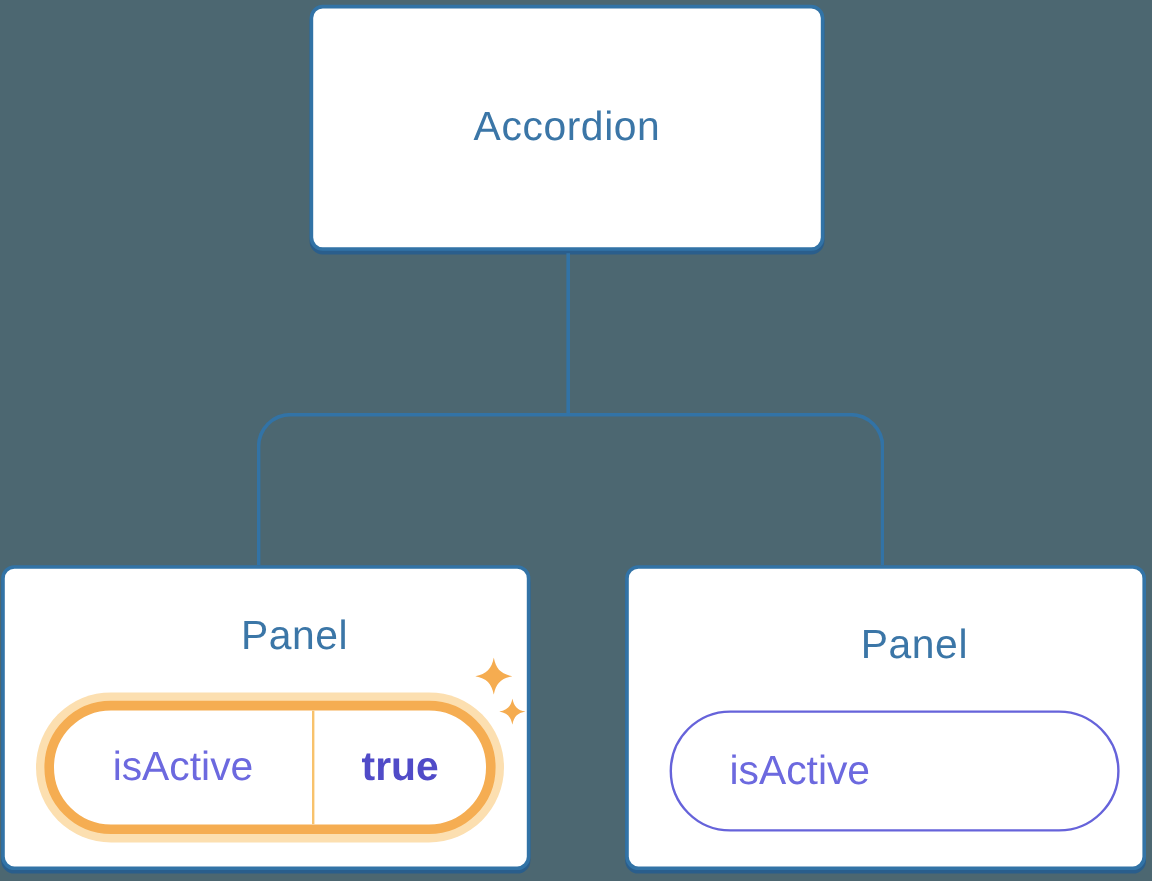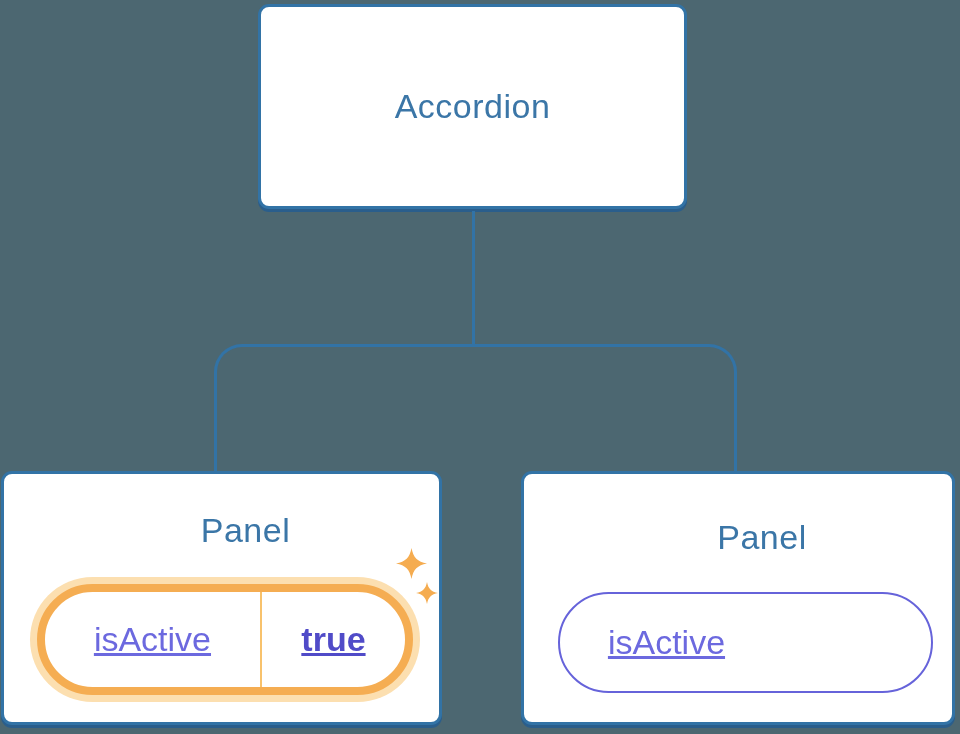--- a/index.html
+++ b/index.html
@@ -89,21 +89,20 @@
     background: var(--node-fill);
     border-radius: 999px;
     overflow: hidden;
   }
   .prop-pill .cell {
     display: flex;
     align-items: center;
     justify-content: center;
     font-size: 34px;
     color: var(--prop-text);
-    text-decoration: underline;
   }
   .pill-active {
     left: 33px; top: 110px;
     width: 376px; height: 111px;
     border: 8px solid var(--highlight-ring);
     box-shadow: 0 0 0 7px var(--highlight-glow);
   }
   .pill-active .cell-name  { width: 59.7%; }
   .pill-active .cell-value { width: 40.3%; border-left: 2.5px solid var(--highlight-divider); }
   .pill-active .cell-value { font-weight: 700; color: var(--prop-value-active); }

